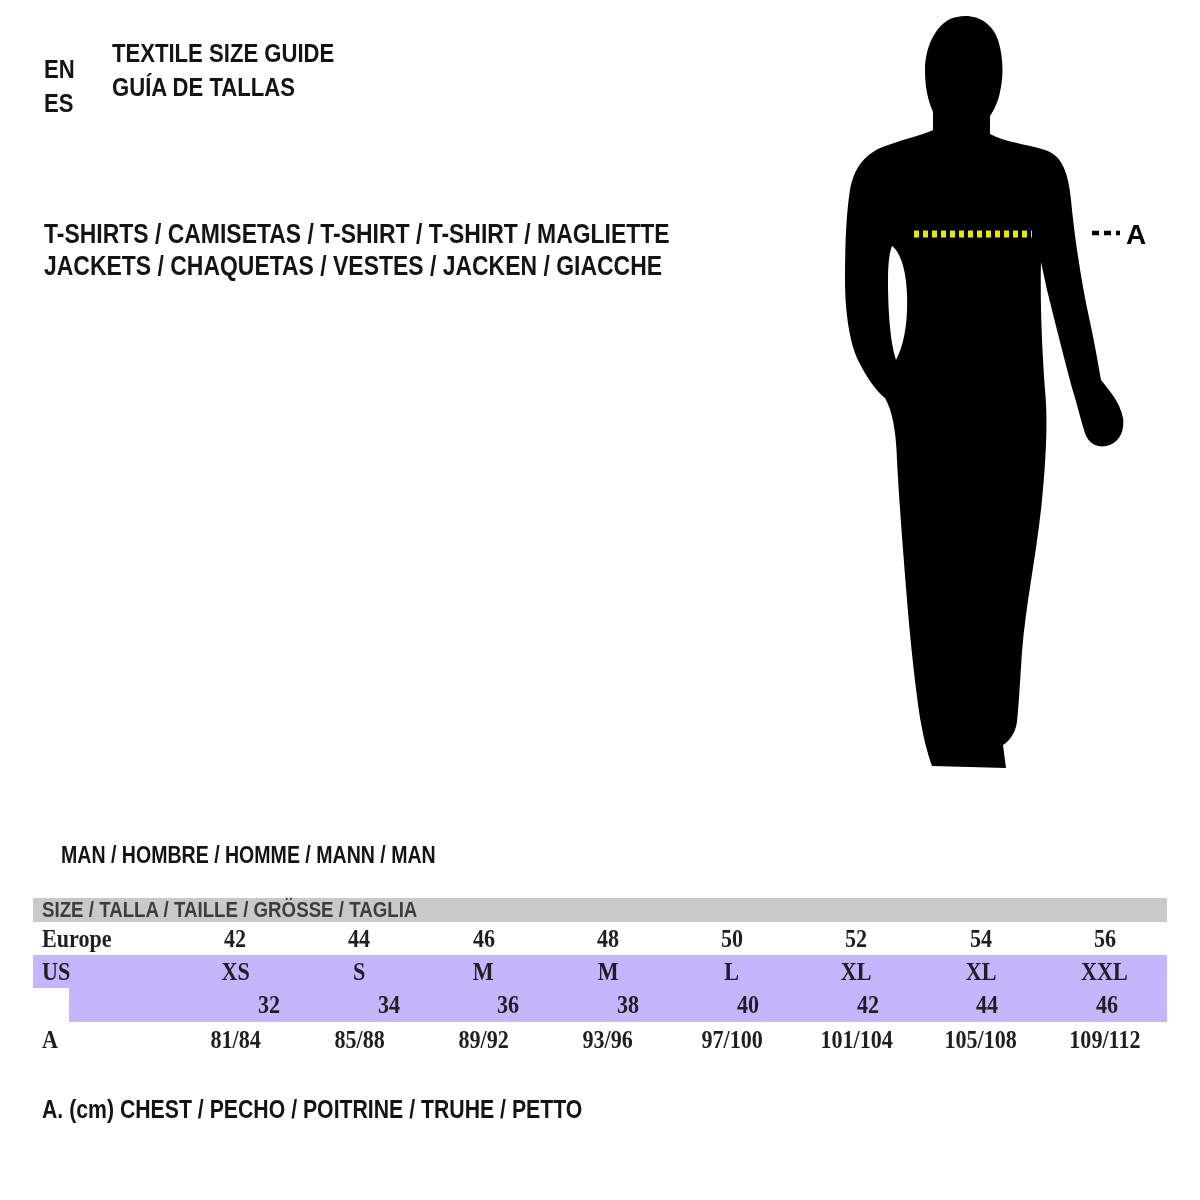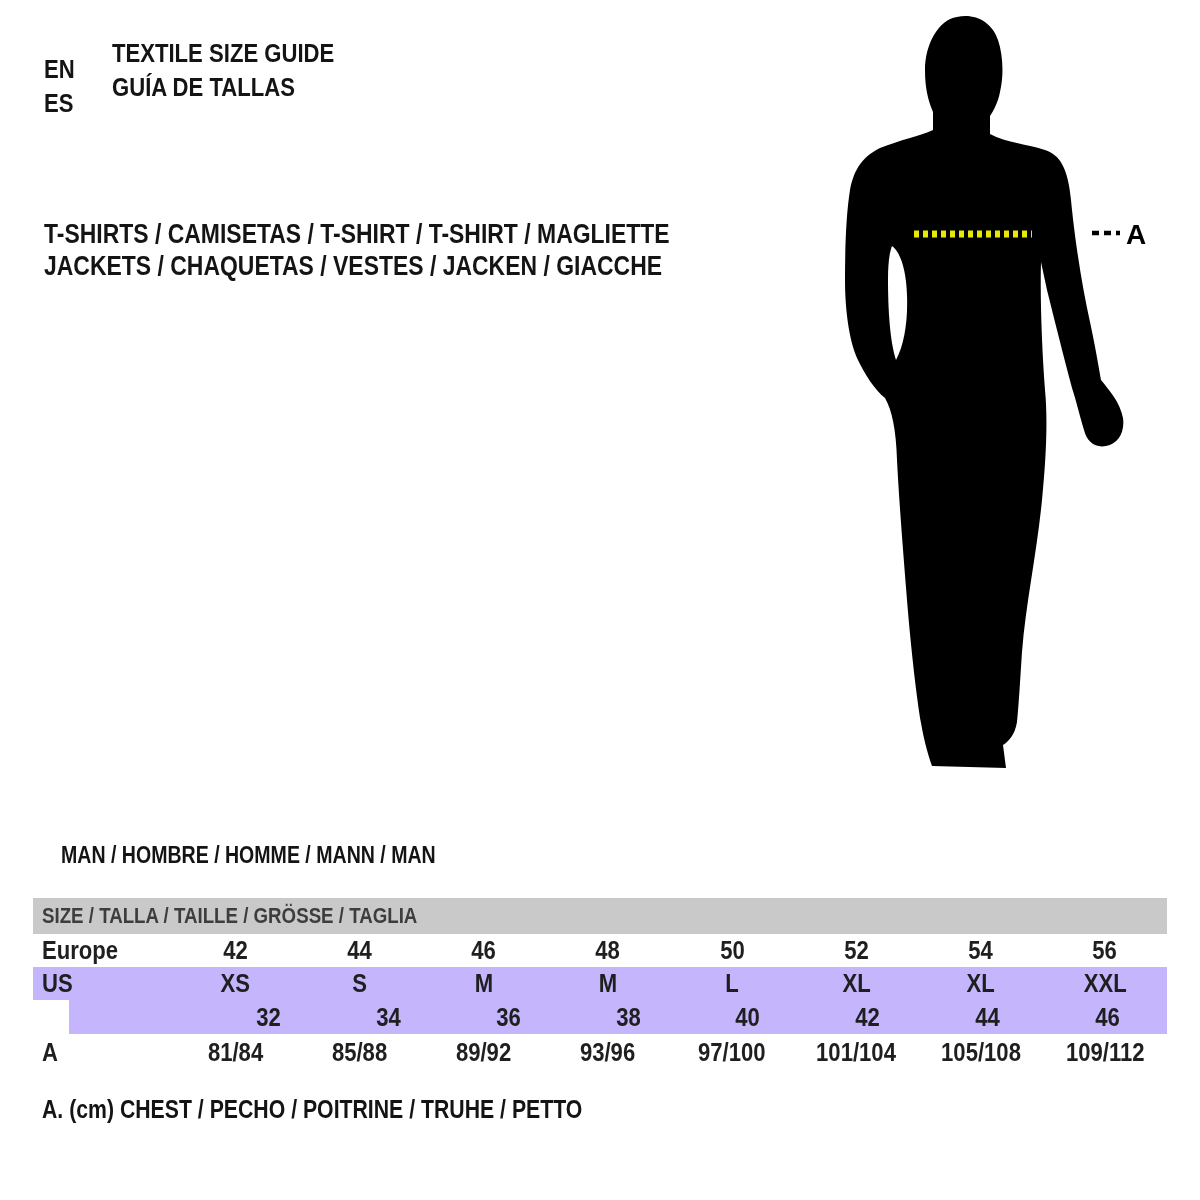--- a/index.html
+++ b/index.html
@@ -20,23 +20,23 @@
   .garment-line{display:flex;align-items:center;height:31.5px;font-size:27px;}
 
   
   .figure-svg{position:absolute;left:840px;top:0;width:320px;height:790px;}
 
   
   .section-title{position:absolute;left:42px;top:842px;font-size:23px;height:26px;display:flex;align-items:center;margin-left:19px;}
 
   
   .size-table{position:absolute;left:33px;top:898px;width:1134px;}
-  .t-header{height:36px;background:#c9c9c9;display:flex;align-items:center;
+  .t-header{height:24px;background:#c9c9c9;display:flex;align-items:center;
             padding-left:9px;box-sizing:border-box;font-size:22px;color:#3d3d3d;}
-  .t-row{display:flex;align-items:stretch;font-size:26px;color:#1f1f1f;}
+  .t-row{display:flex;align-items:stretch;font-size:26px;color:#1f1f1f;font-family:Liberation Serif, serif;}
   .t-row.alt{background:#c4b5fd;}
   .t-label{flex:0 0 140px;display:flex;align-items:center;padding-left:9px;box-sizing:border-box;}
   .t-cell{flex:1 1 0;display:flex;align-items:center;justify-content:center;}
   .h33{height:33px;} .h34{height:34px;margin-left:36px;} .h36{height:36px;}
 
   
   .footnote{position:absolute;left:42px;top:1095px;font-size:25px;height:28px;display:flex;align-items:flex-start;}
 </style>
 </head>
 <body>

